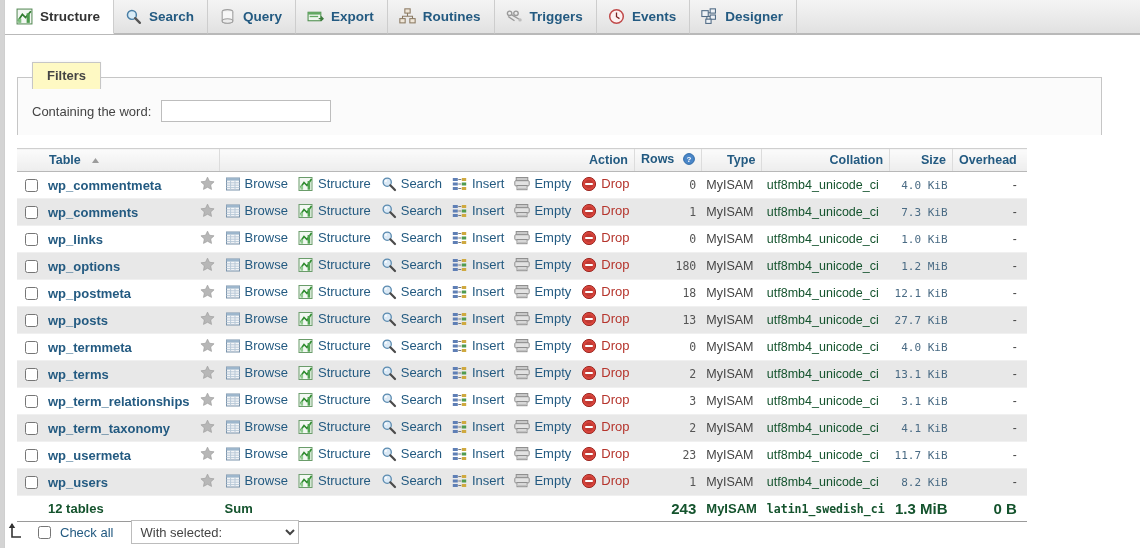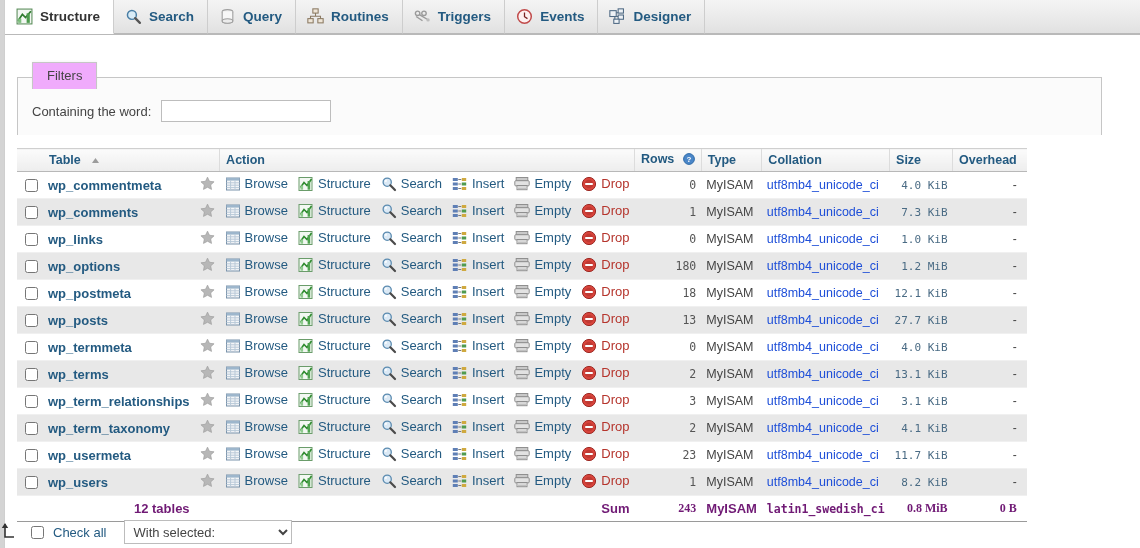--- a/index.html
+++ b/index.html
@@ -51,25 +51,25 @@
   .tabfill {
     flex: 1 1 auto;
     background: linear-gradient(to bottom,#f4f4f4 0%, #e9e9e9 60%, #e1e1e1 100%);
     border-bottom: 1px solid #b9b9b9;
   }
 
   
   .filters-wrap { position: absolute; left: 17px; top: 62px; width: 1105px; }
   .filters-legend {
     position: absolute; left: 15px; top: 0;
-    background: #f0abfc;
+    background: #fef9c3;
     border: 1px solid #c6c6c6;
     border-bottom: none;
     padding: 5px 14px 6px 14px;
-    font-size: 13px; font-weight: normal; color: #444;
+    font-size: 13px; font-weight: bold; color: #444;
     z-index: 3;
     box-shadow: 0 -1px 2px rgba(0,0,0,0.04);
   }
   .filters-body {
     position: absolute; left: 0; top: 15px;
     width: 1085px; height: 58px;
     border: 1px solid #c6c6c6;
     border-bottom: none;
     background: #fbfbfb;
     box-sizing: border-box;
@@ -101,21 +101,21 @@
     border-top: 1px solid #cfcfcf;
     border-bottom: 1px solid #b8b8b8;
     color: #235a81;
     font-weight: bold;
     font-size: 12.5px;
     height: 20px;
     padding: 1px 6px;
     text-align: left;
     white-space: nowrap;
   }
-  .tbl th.sep { border-left: 1px solid #dcdcdc; }
+  .tbl th.sep { border-left: 1px solid #dcdcdc; text-align: right; }
   .tbl td {
     height: 26px;
     padding: 0 5px;
     white-space: nowrap;
     border-bottom: 1px solid #f0f0f0;
     vertical-align: middle;
   }
   tr.odd td { background: #ffffff; }
   tr.even td { background: #e8e8e8; }
 
@@ -137,44 +137,43 @@
   .alink {
     color: #235a81; font-size: 13px; text-decoration: none;
     display: inline-flex; align-items: center; gap: 4px;
     cursor: pointer;
   }
   .alink .ai { width: 16px; height: 16px; flex: 0 0 16px; position: relative; }
 
   .mono { font-family: "DejaVu Sans Mono", monospace; font-size: 11px; color: #4a6b84; }
   .num  { font-family: "DejaVu Sans Mono", monospace; font-size: 11.5px; color: #555; }
   .typetxt { color: #444; font-size: 12.5px; }
-  .colltxt { color: #1d4ed8; font-size: 12.5px; }
+  .colltxt { color: #14532d; font-size: 12.5px; }
   .dash { color: #444; font-size: 12px; }
 
   input[type=checkbox] {
     width: 13px; height: 13px; margin: 0; vertical-align: middle; cursor: pointer;
   }
 
   
   tr.sum td {
     background: #ffffff;
     border-top: 1px solid #9a9a9a;
     border-bottom: 1px solid #9a9a9a;
     font-weight: bold;
     height: 25px;
-    color: #701a75;
+    color: #14532d;
     font-size: 13px;
-    text-align: right;
-  }
-  tr.sum td.c-rows, tr.sum td.c-size, tr.sum td.c-over { font-family: Liberation Serif, serif; font-size: 12px; }
+  }
+  tr.sum td.c-rows, tr.sum td.c-size, tr.sum td.c-over { font-family: Liberation Sans, sans-serif; font-size: 15px; }
   tr.sum td.c-coll { font-family: "DejaVu Sans Mono", monospace; font-size: 11.5px; }
 
   
   .footer {
-    position: absolute; left: 0; top: 520px;
+    position: absolute; left: 7px; top: 520px;
     display: flex; align-items: center; gap: 9px;
   }
   .uparrow { width: 22px; height: 22px; position: relative; }
   .chkall-label { color: #235a81; font-size: 13px; cursor: pointer; }
   .withsel {
     width: 168px; height: 24px;
     border: 1px solid #bcbcbc;
     background: #fff;
     font-size: 13px; color: #444;
     padding: 0 4px;
@@ -218,20 +217,31 @@
       <span class="ticon">
         <svg width="17" height="17" viewBox="0 0 16 16">
           <ellipse cx="8" cy="3.6" rx="5" ry="2.1" fill="#f0f0f0" stroke="#9e9e9e"></ellipse>
           <path d="M3 3.6 v8.6 a5 2.1 0 0 0 10 0 v-8.6" fill="#f7f7f7" stroke="#9e9e9e"></path>
           <ellipse cx="8" cy="12.2" rx="5" ry="2.1" fill="#ececec" stroke="#9e9e9e"></ellipse>
         </svg>
       </span>
       <span>Query</span>
     </div>
 
+    <div class="tab">
+      <span class="ticon">
+        <svg width="17" height="17" viewBox="0 0 16 16">
+          <rect x="1" y="4" width="12" height="8" fill="#eef6ee" stroke="#4f8f4f"></rect>
+          <rect x="1" y="4" width="12" height="2.2" fill="#62a862"></rect>
+          <path d="M2.5 8 h8" stroke="#62a862" stroke-width="1.2"></path>
+          <path d="M11 10 l4 0 m-2 -2 l2 2 l-2 2" stroke="#3c7a3c" stroke-width="1.4" fill="none"></path>
+        </svg>
+      </span>
+      <span>Export</span>
+    </div>
 
 
 
     <div class="tab">
       <span class="ticon">
         <svg width="17" height="17" viewBox="0 0 16 16">
           <rect x="5.5" y="0.8" width="5" height="4" fill="#efe6d8" stroke="#8b7a63"></rect>
           <rect x="0.8" y="10" width="5" height="4" fill="#efe6d8" stroke="#8b7a63"></rect>
           <rect x="10.2" y="10" width="5" height="4" fill="#efe6d8" stroke="#8b7a63"></rect>
           <path d="M8 4.8 v3 M3.3 10 v-2.2 h9.4 v2.2" stroke="#8b7a63" fill="none"></path>
@@ -1149,21 +1159,21 @@
       </tbody>
     <tfoot>
       <tr class="sum">
         <td class="c-check"></td>
         <td class="c-name">12 tables</td>
         <td class="c-star"></td>
         <td class="act" colspan="6">Sum</td>
         <td class="c-rows">243</td>
         <td class="c-type">MyISAM</td>
         <td class="c-coll">latin1_swedish_ci</td>
-        <td class="c-size">0.8 MiB</td>
+        <td class="c-size">1.3 MiB</td>
         <td class="c-over">0 B</td>
       </tr>
     </tfoot>
   </table>
 
   <div class="footer">
     <span class="uparrow">
       <svg width="22" height="22" viewBox="0 0 22 22">
         <path d="M5 3 L5 16 L14 16" stroke="#333" stroke-width="1.6" fill="none"></path>
         <path d="M5 2 L1.8 7 L8.2 7 Z" fill="#333"></path>

